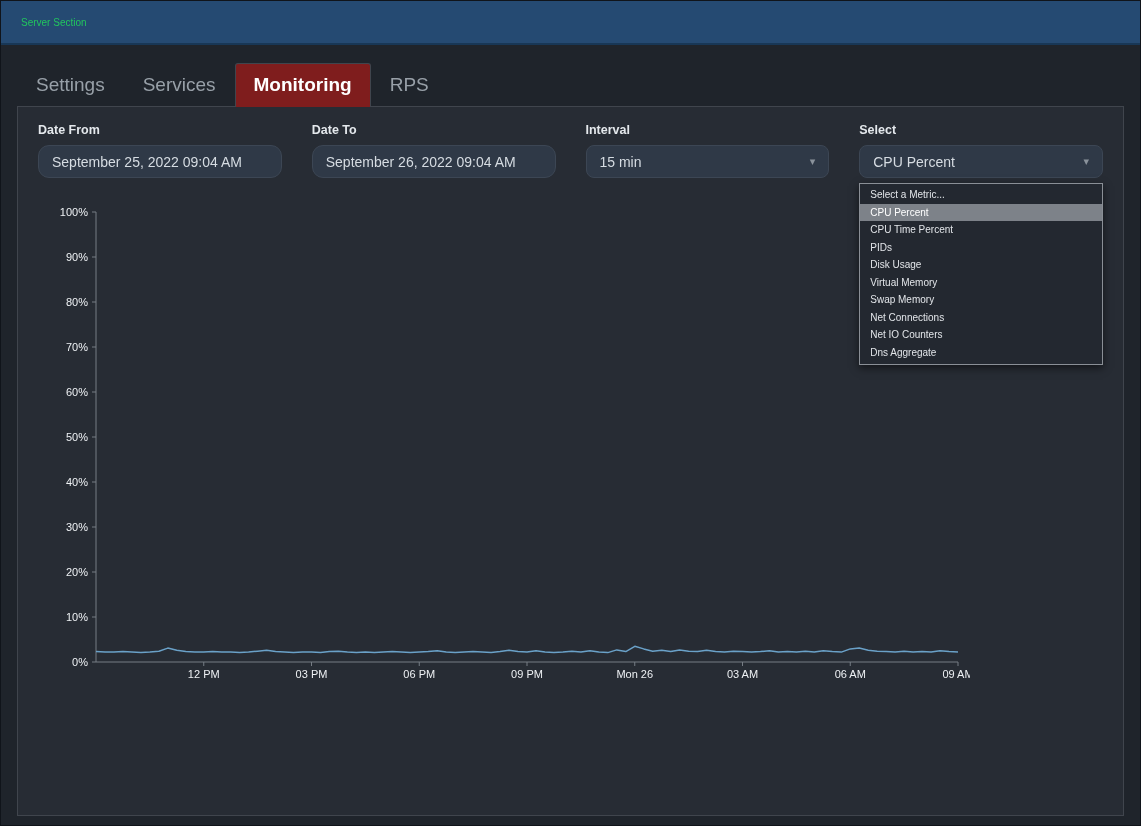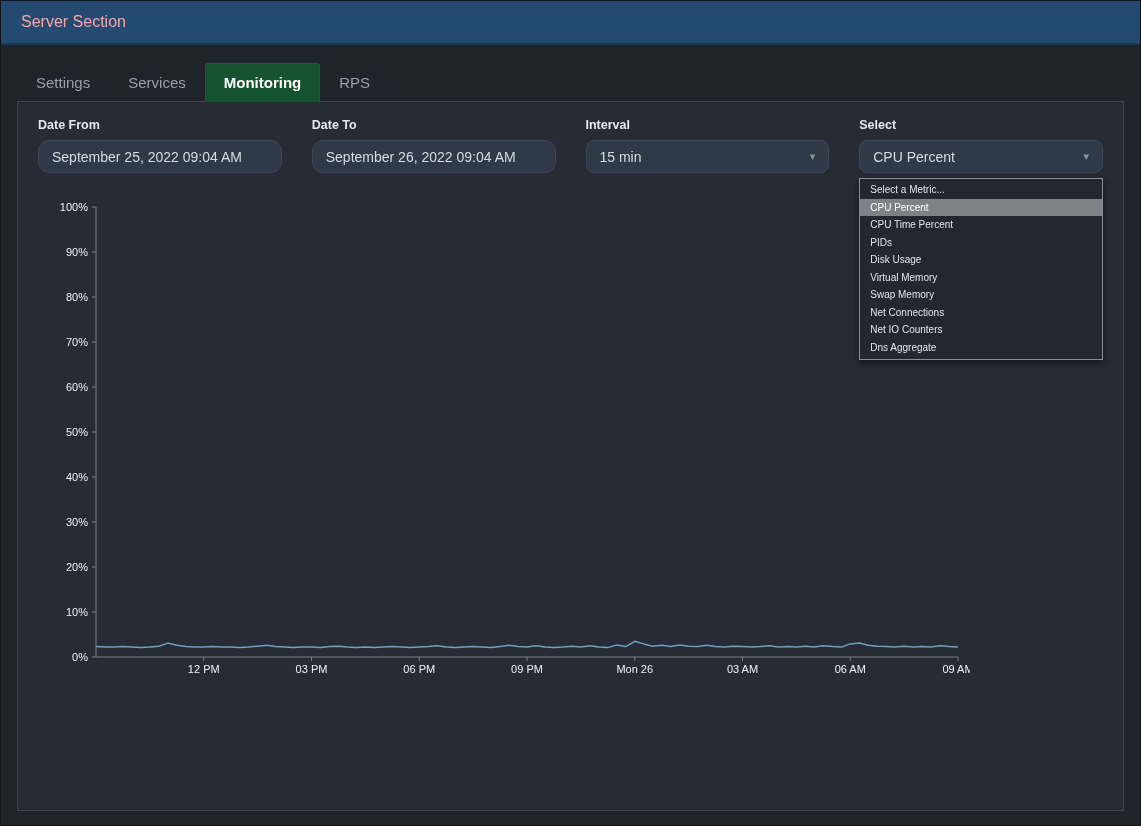--- a/index.html
+++ b/index.html
@@ -13,40 +13,40 @@
   }
   .titlebar {
     height: 44px;
     background: #254a72;
     border-bottom: 2px solid #183756;
     display: flex;
     align-items: center;
     padding: 0 20px;
   }
   .titlebar span {
-    color: #fca5a5;
-    font-size: 16px;
+    color: #22c55e;
+    font-size: 10px;
   }
   .tabs {
     display: flex;
     margin: 18px 16px 0 16px;
     position: relative;
     z-index: 2;
   }
   .tab {
     padding: 10px 18px 11px 18px;
-    font-size: 15px;
+    font-size: 19px;
     color: #98a0a8;
     cursor: pointer;
     border: 1px solid transparent;
     border-bottom: none;
     border-radius: 3px 3px 0 0;
   }
   .tab.active {
-    background: #14532d;
+    background: #7f1d1d;
     border-color: #40454d;
     color: #ffffff;
     font-weight: bold;
   }
   .panel {
     margin: -1px 16px 14px 16px;
     border: 1px solid #40454d;
     background: #272c34;
     height: 710px;
     padding: 16px 20px;

